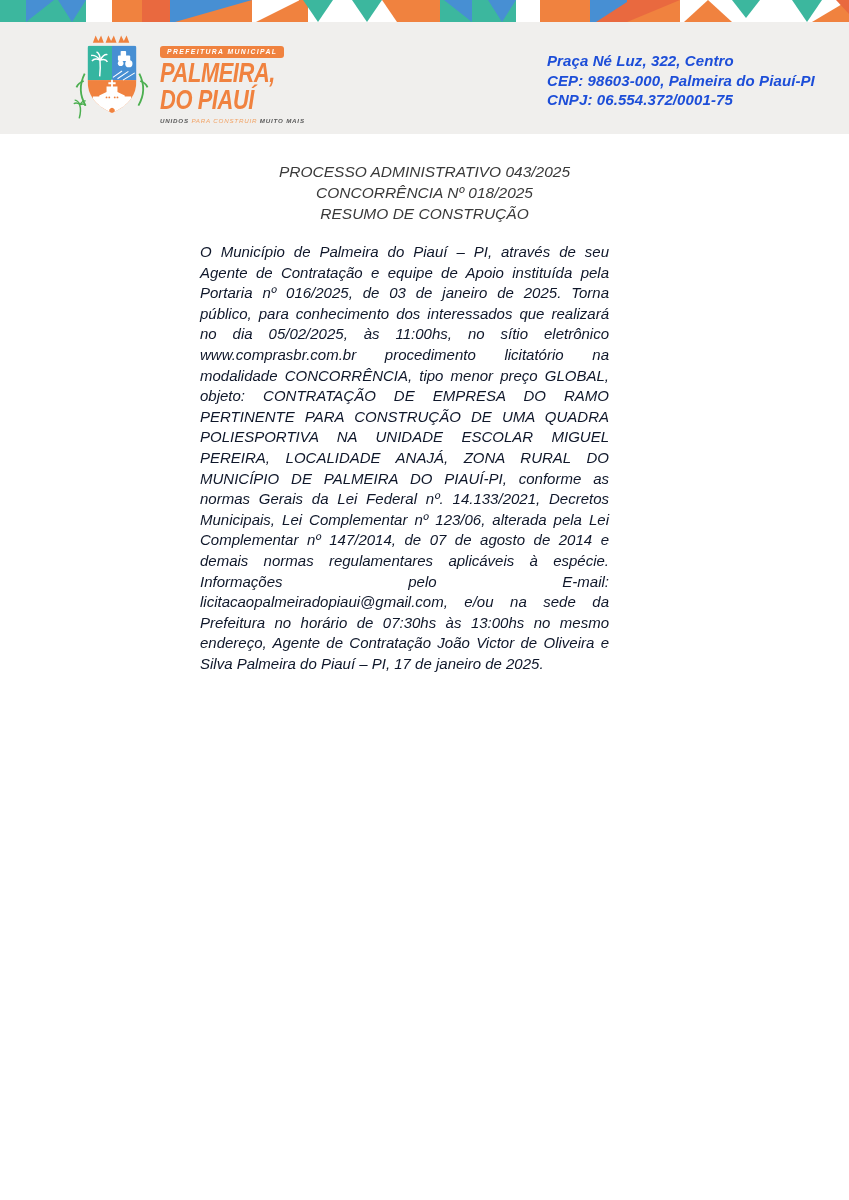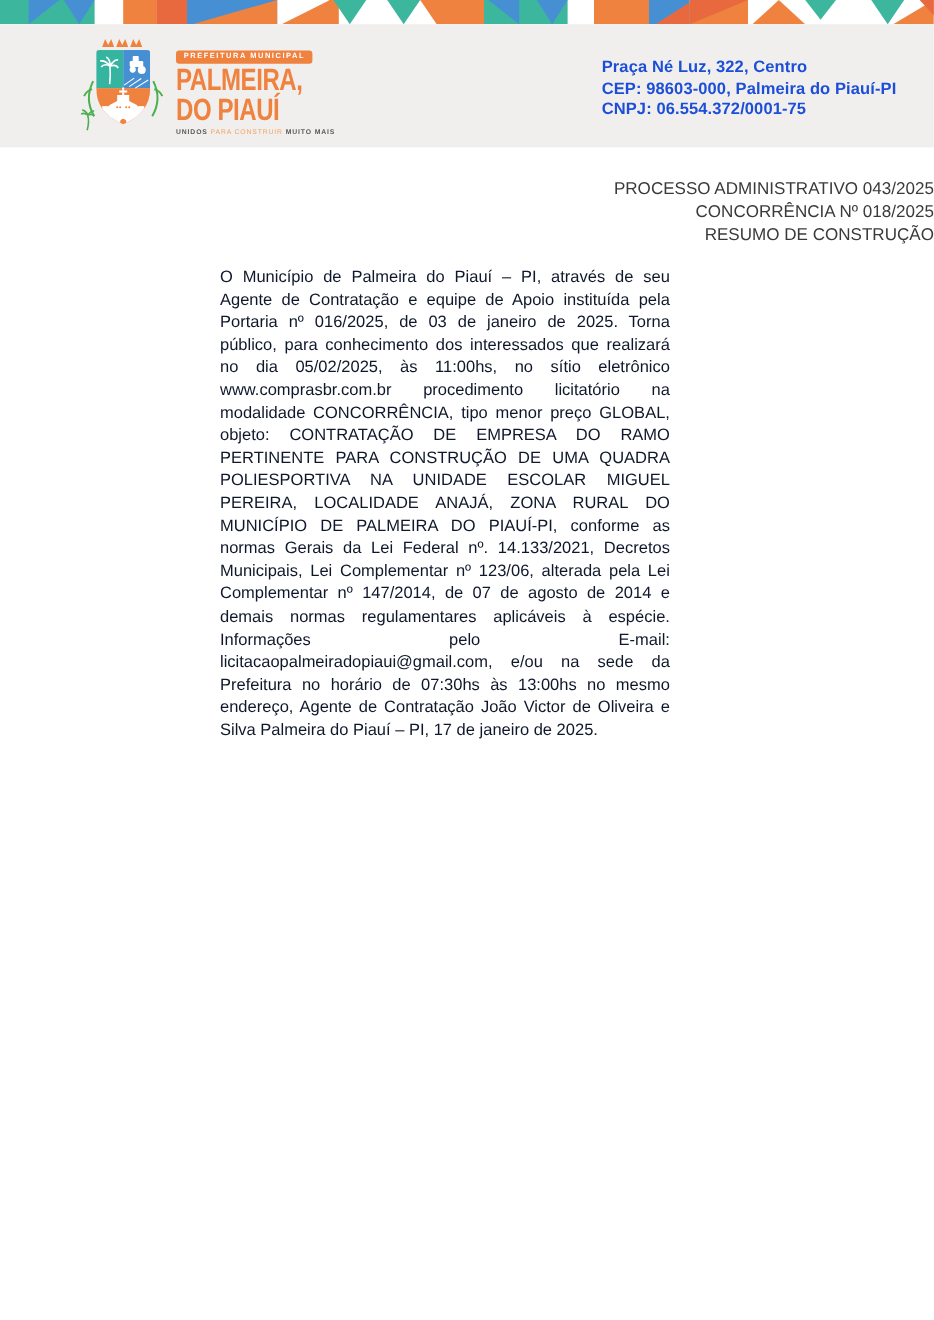--- a/index.html
+++ b/index.html
@@ -1,39 +1,39 @@
 <!DOCTYPE html>
 <html><head>
 <meta charset="utf-8">
 <style>
   * { margin:0; padding:0; box-sizing:border-box; }
   html,body { background:#ffffff; }
   body { font-family:"Liberation Sans", sans-serif; }
-  .page { position:relative; width:849px; height:1073px; background:#ffffff; overflow:hidden; }
+  .page { position:relative; width:849px; height:1073px; background:#ffffff; overflow:hidden;font-style:italic; }
 
   
   .tri-band { position:absolute; top:0; left:0; width:849px; height:22px; display:block; }
 
   
   .header-band { position:absolute; top:22px; left:0; width:849px; height:112px; background:#F0EFED; }
 
   .crest { position:absolute; left:66px; top:30px; width:92px; height:102px; }
 
   .logo-text { position:absolute; left:160px; top:40px; width:180px; }
   .badge { display:inline-block; background:#F0823F; color:#ffffff; font-size:6.8px; font-weight:bold;
            letter-spacing:1.4px; padding:2.5px 7px; border-radius:3px; white-space:nowrap; }
   .logo-name { font-weight:bold; color:#F0823F; font-size:28px; line-height:25px; letter-spacing:-0.5px;
                transform:scaleX(.78); transform-origin:left top; white-space:nowrap; margin-top:2px; }
   .tagline { margin-top:5px; font-size:6.2px; letter-spacing:.8px; color:#5a5a5a; font-weight:bold; white-space:nowrap; }
   .tagline .lt { color:#F2A264; font-weight:normal; }
 
   .contact { position:absolute; left:547px; top:51px; color:#1d4ed8; font-weight:bold;
              font-size:15px; line-height:19.5px; letter-spacing:0.1px; }
 
-  .doc-title { position:absolute; top:161px; left:0; width:849px; text-align:right;
+  .doc-title { position:absolute; top:161px; left:0; width:849px; text-align:center;
                font-size:15.5px; line-height:21px; color:#3A3A3A; }
 
   .doc-body { position:absolute; top:242px; left:200px; width:409px;
               font-size:15px; line-height:20.6px; color:#0f172a;
               text-align:justify; text-justify:inter-word; }
 </style>
 </head>
 <body>
 
 <div class="page">

